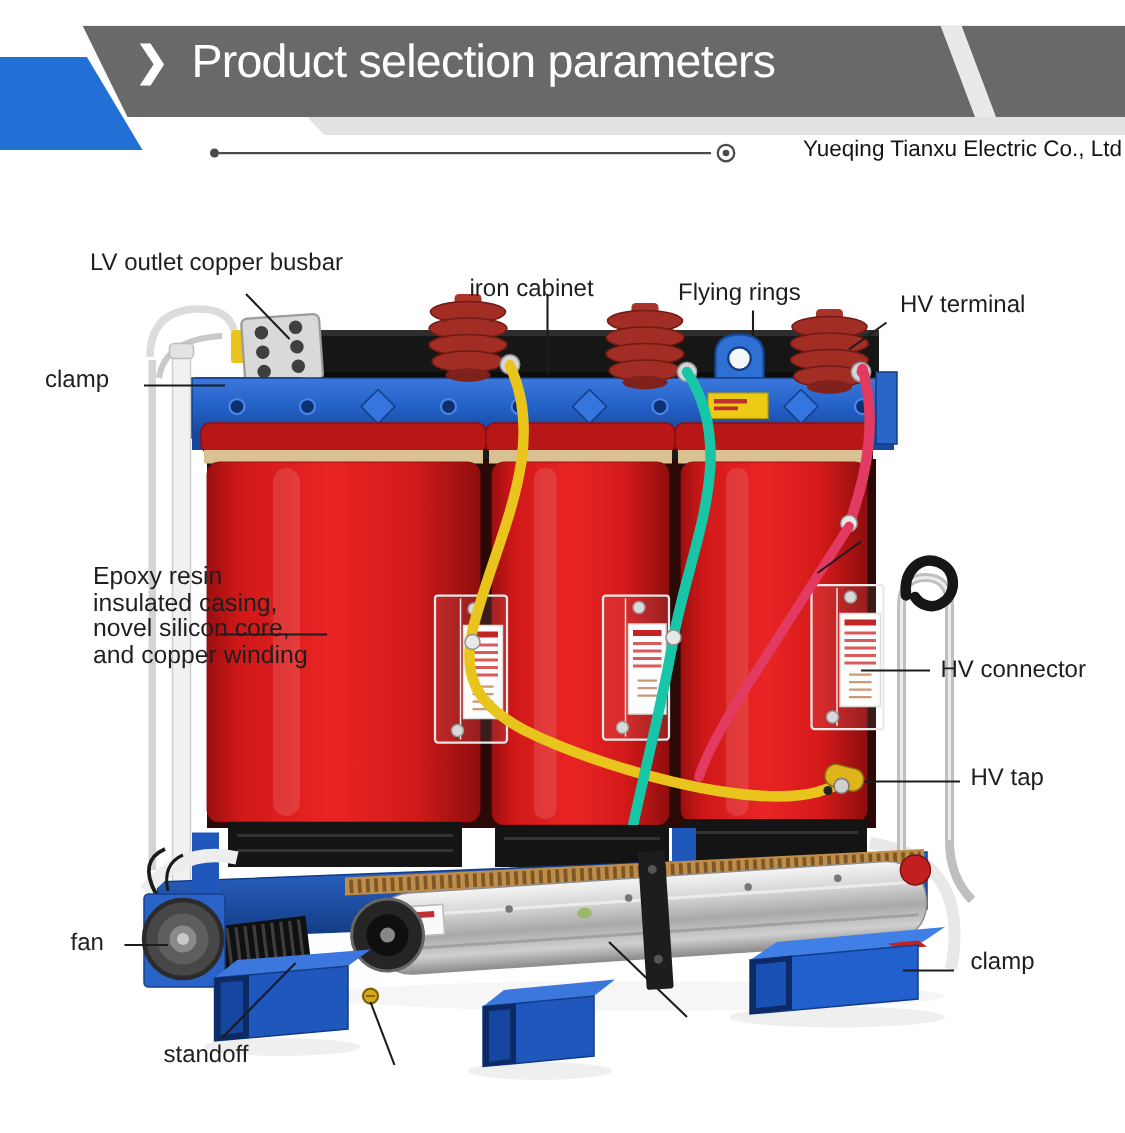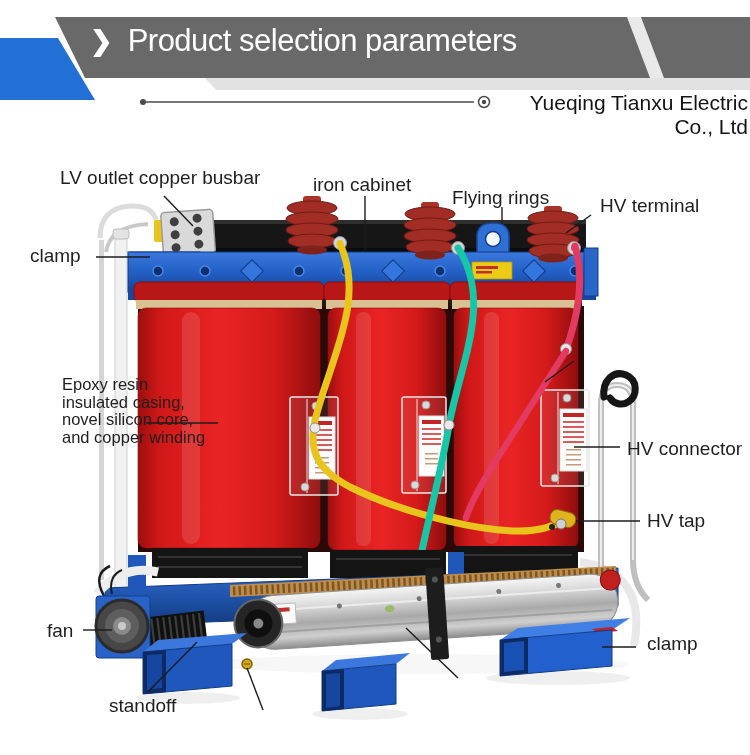--- a/index.html
+++ b/index.html
@@ -12,23 +12,23 @@
               clip-path:polygon(0 0,100% 0,100% 100%,30px 100%);}
   .hdr-slash{position:absolute;left:615px;top:17px;width:60px;height:61px;background:#e9e9e9;
              clip-path:polygon(12px 0,26px 0,49px 100%,35px 100%);}
   .hdr-band{position:absolute;left:205px;top:78px;width:545px;height:12px;background:#e2e2e2;
             clip-path:polygon(0 0,100% 0,100% 100%,11px 100%);}
   .hdr-content{position:absolute;left:90px;top:25px;display:flex;align-items:center;gap:15px;
                color:#ffffff;z-index:3;}
   .hdr-chevron{font-size:27px;font-weight:bold;line-height:1;position:relative;top:1px;}
   .hdr-title{font-size:31px;font-weight:normal;letter-spacing:-0.5px;line-height:1;}
   .company-name{position:absolute;left:500px;top:91px;width:248px;text-align:right;
-                font-size:21px;color:#141414;z-index:3;}
+                font-size:15px;color:#141414;z-index:3;}
   
-  .lbl{position:absolute;font-size:19px;color:#1e1e1e;white-space:nowrap;z-index:4;}
+  .lbl{position:absolute;font-size:16px;color:#1e1e1e;white-space:nowrap;z-index:4;}
   .lbl.multi{white-space:pre-line;font-size:16.5px;line-height:17.5px;margin-left:48px;}
   svg.scene{position:absolute;left:0;top:0;z-index:1;}
 </style>
 </head>
 <body>
 
 <div class="page">
 
   <div class="hdr-blue"></div>
   <div class="hdr-banner"></div>
@@ -379,21 +379,21 @@
       <line x1="640" y1="521" x2="576" y2="521"></line>
       <line x1="83" y1="630" x2="112" y2="630"></line>
       <line x1="636" y1="647" x2="602" y2="647"></line>
       <line x1="148" y1="692" x2="197" y2="642"></line>
       <line x1="458" y1="678" x2="406" y2="628"></line>
       <line x1="263" y1="710" x2="247" y2="668"></line>
     </g>
   </svg>
 
   <div class="lbl" style="left:60px;top:167px">LV outlet copper busbar</div>
-  <div class="lbl" style="left:313px;top:174px">iron cabinet</div>
+  <div class="lbl" style="left:313px;top:184px">iron cabinet</div>
   <div class="lbl" style="left:452px;top:187px">Flying rings</div>
   <div class="lbl" style="left:600px;top:195px">HV terminal</div>
   <div class="lbl" style="left:30px;top:245px">clamp</div>
   <div class="lbl multi" style="left:14px;top:376px">Epoxy resin
 insulated casing,
 novel silicon core,
 and copper winding</div>
   <div class="lbl" style="left:627px;top:438px">HV connector</div>
   <div class="lbl" style="left:647px;top:510px">HV tap</div>
   <div class="lbl" style="left:47px;top:620px">fan</div>

